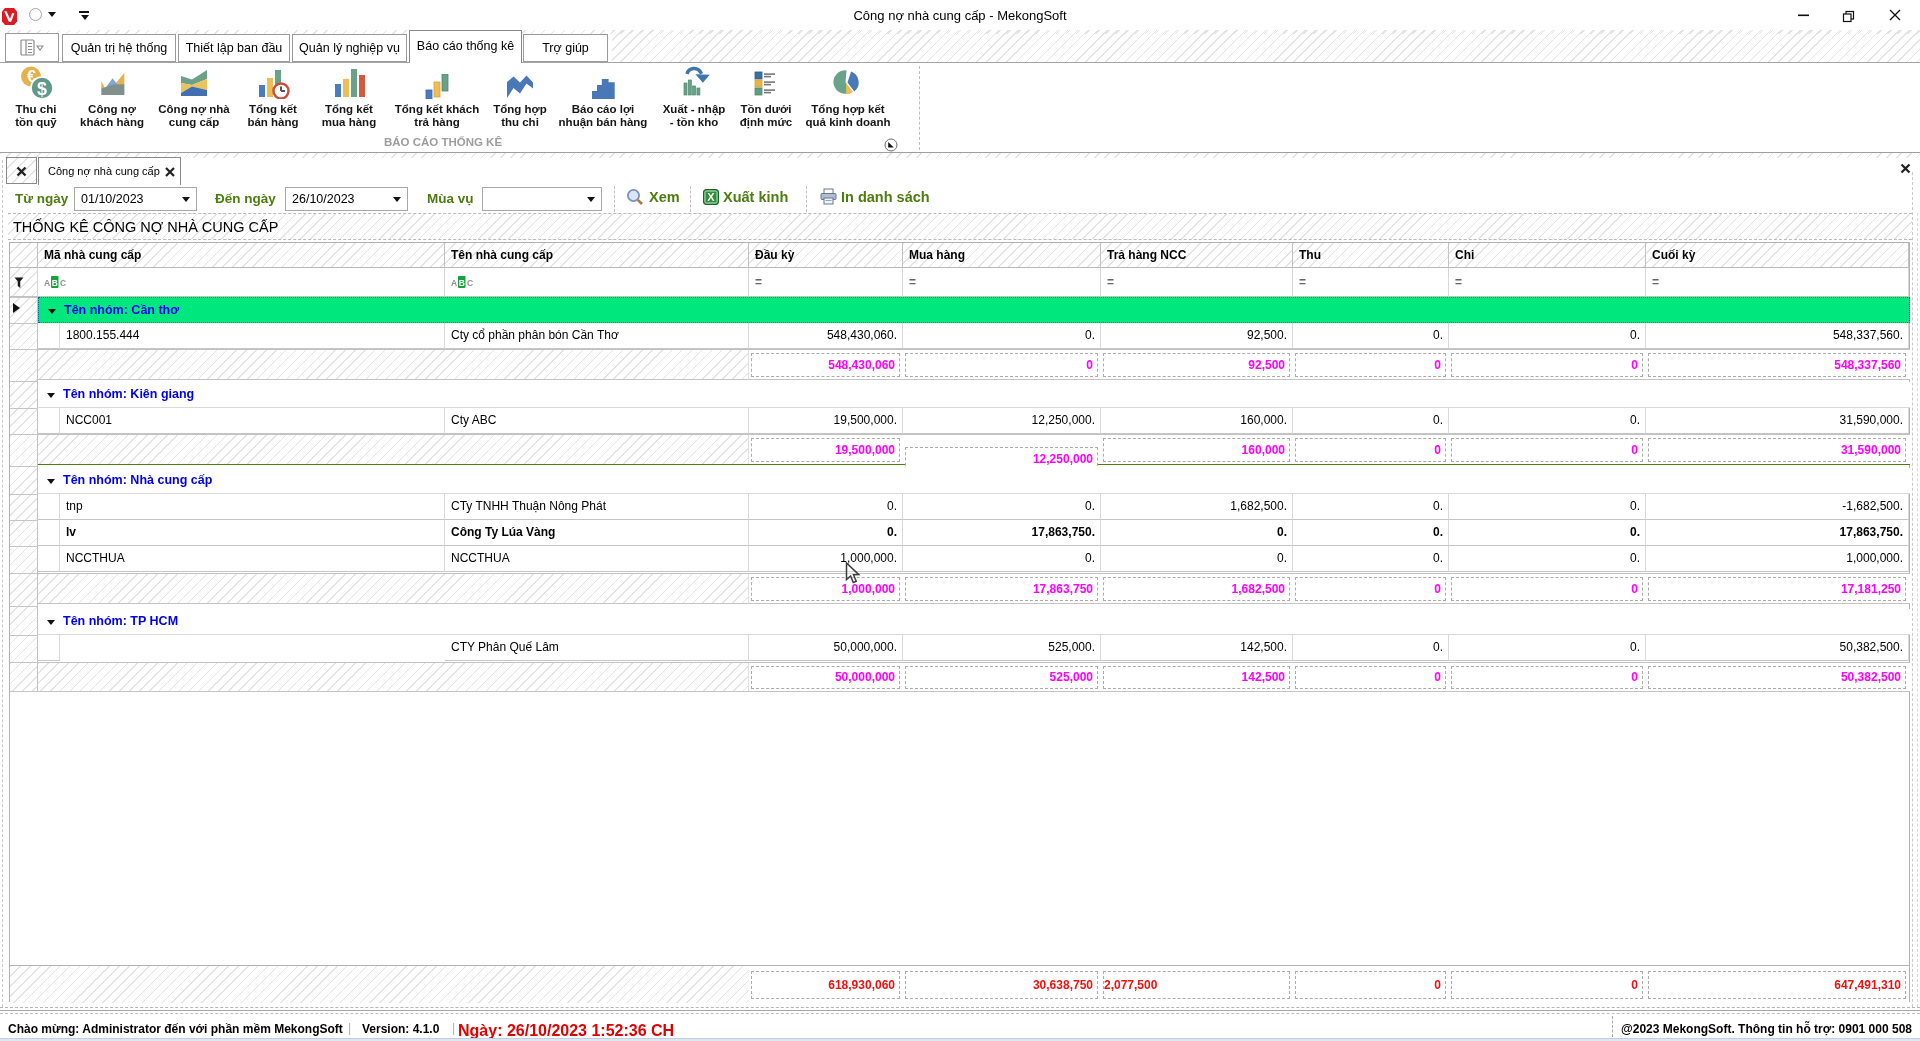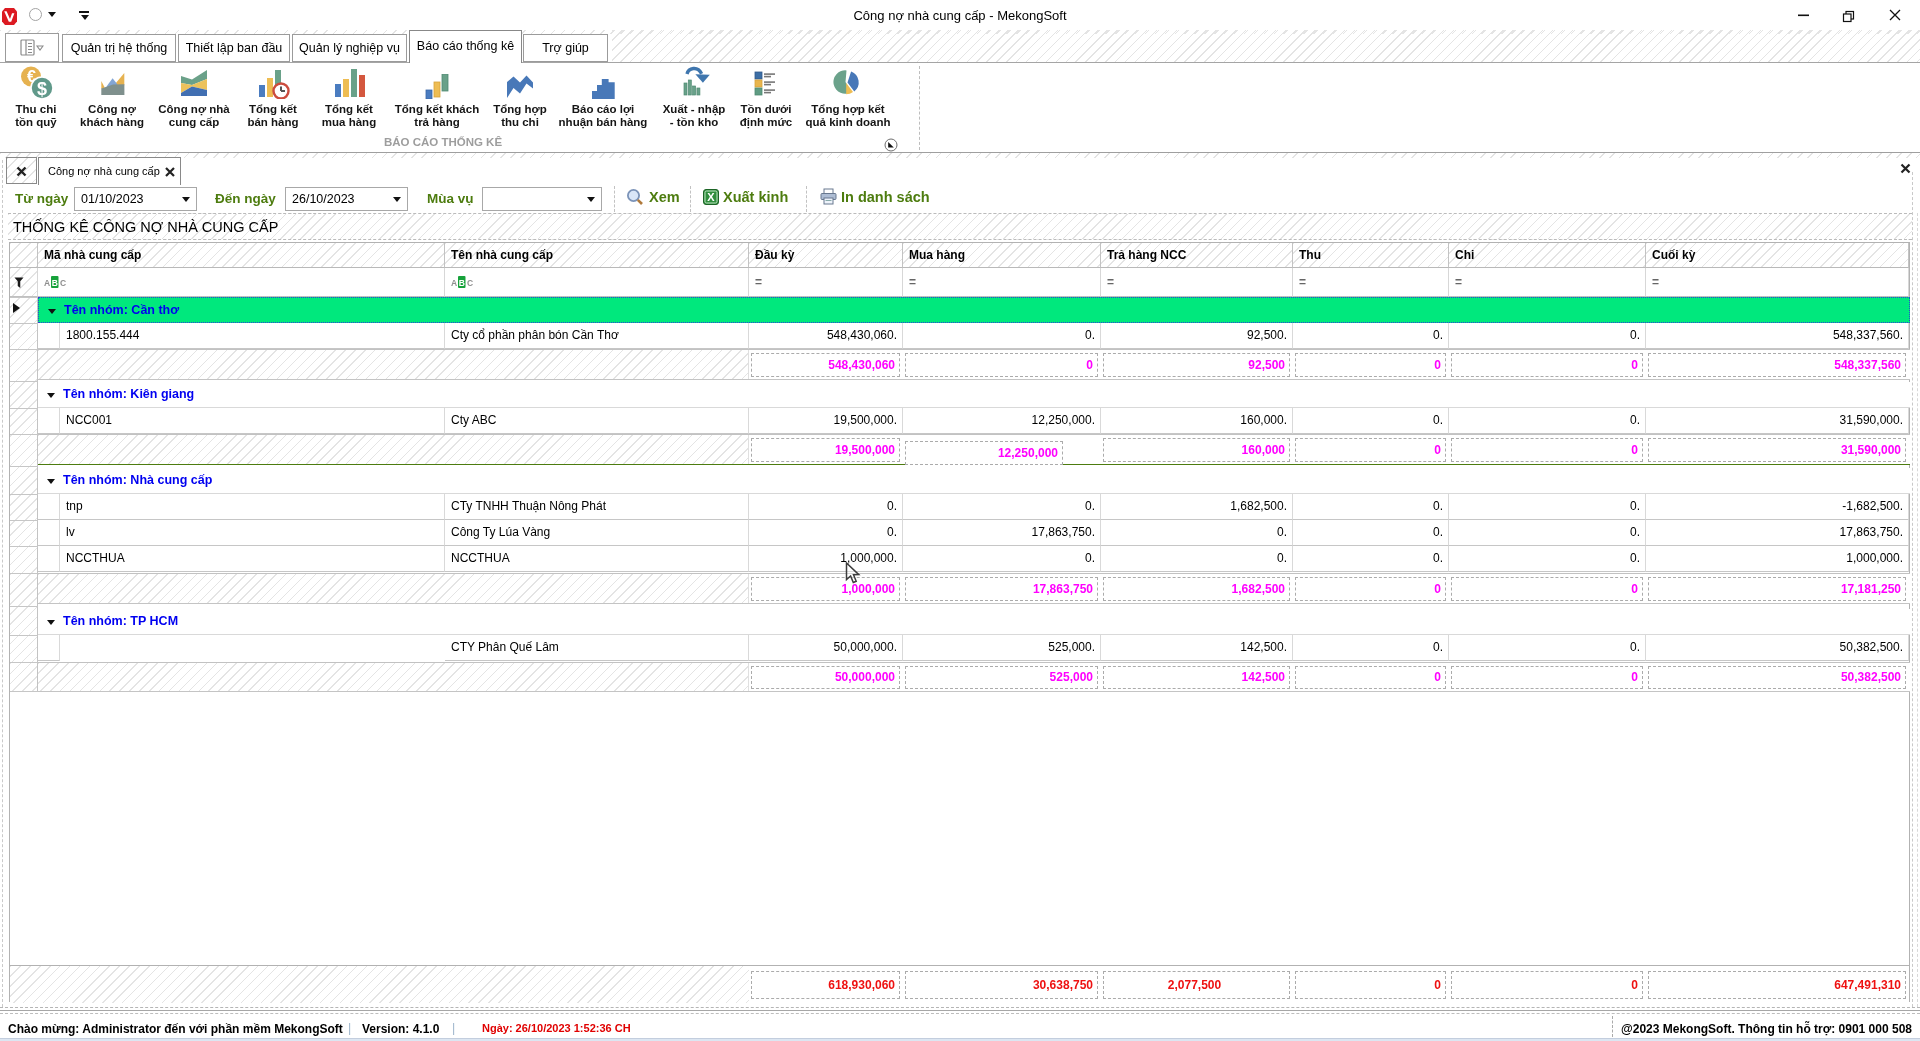--- a/index.html
+++ b/index.html
@@ -326,42 +326,42 @@
       <div class="dcell cellnum" style="left:711px;width:154px;">19,500,000.</div>
       <div class="dcell cellnum" style="left:865px;width:198px;">12,250,000.</div>
       <div class="dcell cellnum" style="left:1063px;width:192px;">160,000.</div>
       <div class="dcell cellnum" style="left:1255px;width:156px;">0.</div>
       <div class="dcell cellnum" style="left:1411px;width:197px;">0.</div>
       <div class="dcell cellnum" style="left:1608px;width:263px;">31,590,000.</div>
     </div>
 <div class="fband" style="top:191px;height:31px;border-top:1px solid #c2c2c2;border-bottom:1px solid #4d7c0f;background:#fff;">
       <div class="fhatch"></div>
       <div class="fcellnum" style="left:713px;top:3px;width:149px;height:24px;line-height:22px;">19,500,000</div>
-      <div class="fcellnum" style="left:867px;top:6px;width:158px;height:24px;line-height:22px;">12,250,000</div>
+      <div class="fcellnum" style="left:867px;top:12px;width:193px;height:24px;line-height:22px;">12,250,000</div>
       <div class="fcellnum" style="left:1065px;top:3px;width:187px;height:24px;line-height:22px;">160,000</div>
       <div class="fcellnum" style="left:1257px;top:3px;width:151px;height:24px;line-height:22px;">0</div>
       <div class="fcellnum" style="left:1413px;top:3px;width:192px;height:24px;line-height:22px;">0</div>
       <div class="fcellnum" style="left:1610px;top:3px;width:258px;height:24px;line-height:22px;">31,590,000</div>
     </div>
 <div class="grow" style="top:225px;height:26px;border-bottom:1px solid #d9d9d9;">
       <span class="garr"></span>
       <span style="position:absolute;left:25px;">Tên nhóm: Nhà cung cấp</span>
     </div>
 <div class="drow" style="top:251px;">
       <div class="dcell" style="left:0px;width:22px;"></div>
       <div class="dcell" style="left:22px;width:385px;padding-left:6px;">tnp</div>
       <div class="dcell" style="left:407px;width:304px;padding-left:6px;">CTy TNHH Thuận Nông Phát</div>
       <div class="dcell cellnum" style="left:711px;width:154px;">0.</div>
       <div class="dcell cellnum" style="left:865px;width:198px;">0.</div>
       <div class="dcell cellnum" style="left:1063px;width:192px;">1,682,500.</div>
       <div class="dcell cellnum" style="left:1255px;width:156px;">0.</div>
       <div class="dcell cellnum" style="left:1411px;width:197px;">0.</div>
       <div class="dcell cellnum" style="left:1608px;width:263px;">-1,682,500.</div>
     </div>
-<div class="drow" style="top:277px;">
+<div class="drow" style="top:277px;font-weight:bold;">
       <div class="dcell" style="left:0px;width:22px;"></div>
       <div class="dcell" style="left:22px;width:385px;padding-left:6px;">lv</div>
       <div class="dcell" style="left:407px;width:304px;padding-left:6px;">Công Ty Lúa Vàng</div>
       <div class="dcell cellnum" style="left:711px;width:154px;">0.</div>
       <div class="dcell cellnum" style="left:865px;width:198px;">17,863,750.</div>
       <div class="dcell cellnum" style="left:1063px;width:192px;">0.</div>
       <div class="dcell cellnum" style="left:1255px;width:156px;">0.</div>
       <div class="dcell cellnum" style="left:1411px;width:197px;">0.</div>
       <div class="dcell cellnum" style="left:1608px;width:263px;">17,863,750.</div>
     </div>
@@ -405,35 +405,35 @@
       <div class="fcellnum" style="left:867px;top:3px;width:193px;height:23px;line-height:21px;">525,000</div>
       <div class="fcellnum" style="left:1065px;top:3px;width:187px;height:23px;line-height:21px;">142,500</div>
       <div class="fcellnum" style="left:1257px;top:3px;width:151px;height:23px;line-height:21px;">0</div>
       <div class="fcellnum" style="left:1413px;top:3px;width:192px;height:23px;line-height:21px;">0</div>
       <div class="fcellnum" style="left:1610px;top:3px;width:258px;height:23px;line-height:21px;">50,382,500</div>
     </div>
 <div style="position:absolute;left:0;top:722px;width:1899px;height:38px;border-top:1px solid #b2b2b2;background:#fff;">
       <div class="hatch" style="position:absolute;left:0;top:0;bottom:0;width:739px;"></div>
       <div style="position:absolute;left:741px;top:5px;width:149px;height:28px;border:1px dashed #ababab;font-size:12px;font-weight:bold;color:#ee1111;text-align:right;padding-right:4px;line-height:26px;background:#fff;">618,930,060</div>
       <div style="position:absolute;left:895px;top:5px;width:193px;height:28px;border:1px dashed #ababab;font-size:12px;font-weight:bold;color:#ee1111;text-align:right;padding-right:4px;line-height:26px;background:#fff;">30,638,750</div>
-      <div style="position:absolute;left:1093px;top:5px;width:187px;height:28px;border:1px dashed #ababab;font-size:12px;font-weight:bold;color:#ee1111;text-align:center;padding-right:4px;line-height:26px;background:#fff;">2,077,500</div>
+      <div style="position:absolute;left:1093px;top:5px;width:187px;height:28px;border:1px dashed #ababab;font-size:12px;font-weight:bold;color:#ee1111;text-align:left;padding-right:4px;line-height:26px;background:#fff;">2,077,500</div>
       <div style="position:absolute;left:1285px;top:5px;width:151px;height:28px;border:1px dashed #ababab;font-size:12px;font-weight:bold;color:#ee1111;text-align:right;padding-right:4px;line-height:26px;background:#fff;">0</div>
       <div style="position:absolute;left:1441px;top:5px;width:192px;height:28px;border:1px dashed #ababab;font-size:12px;font-weight:bold;color:#ee1111;text-align:right;padding-right:4px;line-height:26px;background:#fff;">0</div>
       <div style="position:absolute;left:1638px;top:5px;width:258px;height:28px;border:1px dashed #ababab;font-size:12px;font-weight:bold;color:#ee1111;text-align:right;padding-right:4px;line-height:26px;background:#fff;">647,491,310</div>
     </div>
 </div>
 
 <svg class="abs" style="left:845px;top:562px;z-index:50;" width="16" height="24" viewBox="0 0 16 24">
   <path d="M1.5,1 L1.5,17.5 L5.6,13.9 L8.3,20.5 L11.2,19.3 L8.5,12.8 L13.8,12.6 Z" fill="#fff" fill-opacity="0.35" stroke="#3c3c3c" stroke-width="1.5" stroke-linejoin="miter"></path>
 </svg>
 
 <div class="abs" style="left:0;top:1007px;width:1920px;border-top:1px dashed #b5b5b5;"></div>
 <div class="abs" id="statusbar" style="left:0;top:1010px;width:1920px;height:31px;background:#fff;border-top:1px solid #a6a6a6;">
   <div style="position:absolute;left:0;top:2px;width:1920px;border-top:1px dashed #bdbdbd;"></div>
   <div style="position:absolute;left:8px;top:11px;font-size:12px;font-weight:bold;">Chào mừng: Administrator đến với phần mềm MekongSoft</div>
   <div style="position:absolute;left:348px;top:10px;font-size:12.5px;color:#9fb6cc;">|</div>
   <div style="position:absolute;left:362px;top:11px;font-size:12px;font-weight:bold;">Version: 4.1.0</div>
   <div style="position:absolute;left:452px;top:10px;font-size:12.5px;color:#9fb6cc;">|</div>
-  <div style="position:absolute;left:482px;top:11px;font-size:11px;font-weight:bold;color:#e00000;">Ngày: 26/10/2023 1:52:36 CH</div>
+  <div style="position:absolute;left:458px;top:11px;font-size:16px;font-weight:bold;color:#e00000;">Ngày: 26/10/2023 1:52:36 CH</div>
   <div style="position:absolute;left:1612px;top:5px;height:21px;border-left:1px dashed #aaa;"></div>
   <div style="position:absolute;right:8px;top:11px;font-size:12px;font-weight:bold;">@2023 MekongSoft. Thông tin hỗ trợ: 0901 000 508</div>
   <div style="position:absolute;left:0;top:27px;width:1920px;height:4px;background:#dce6f2;border-top:1px solid #c3cede;"></div>
 </div>
 
 </body></html>

